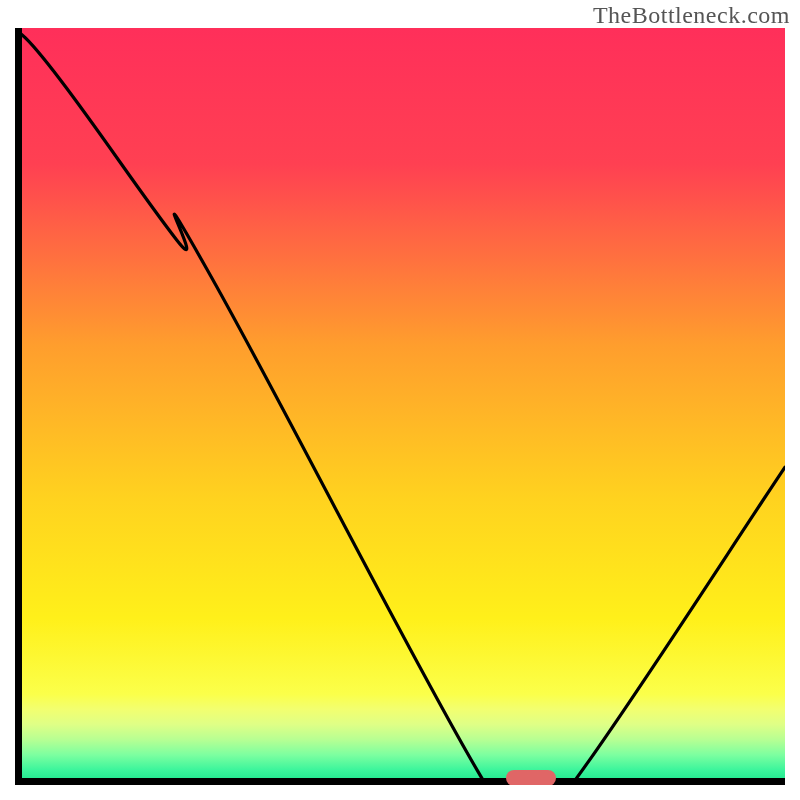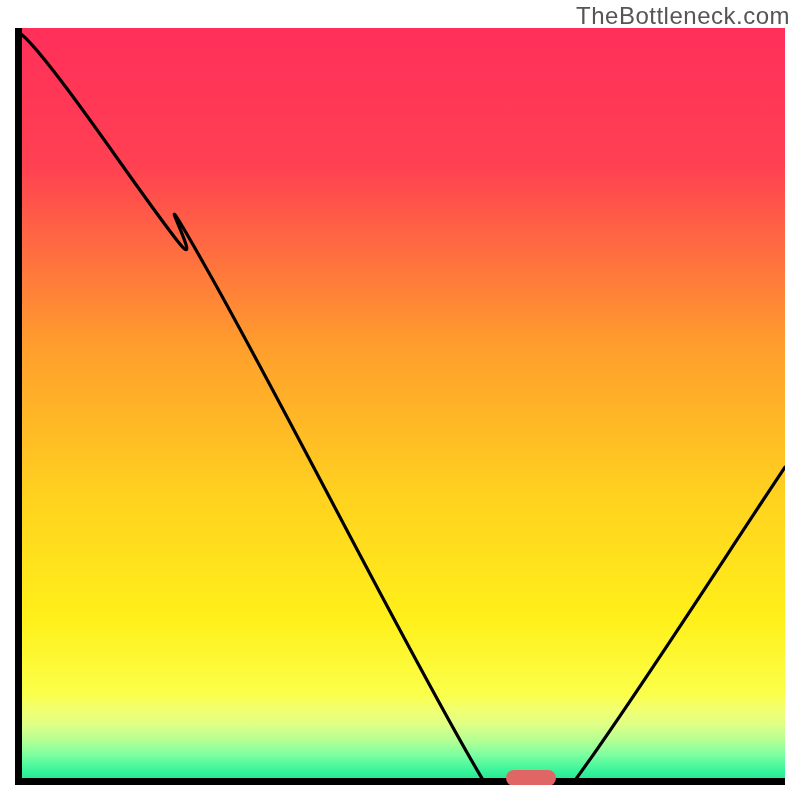--- a/index.html
+++ b/index.html
@@ -7,20 +7,21 @@
     padding: 0;
     width: 800px;
     height: 800px;
     background: #ffffff;
     font-family: Arial, Helvetica, sans-serif;
   }
   .chart-outer {
     position: relative;
     width: 800px;
     height: 692px;
+    font-family: Liberation Serif, serif;
   }
   .watermark {
     position: absolute;
     top: 2px;
     right: 10px;
     color: #555555;
     font-size: 24px;
     font-weight: 500;
     letter-spacing: 0.5px;
     z-index: 10;

